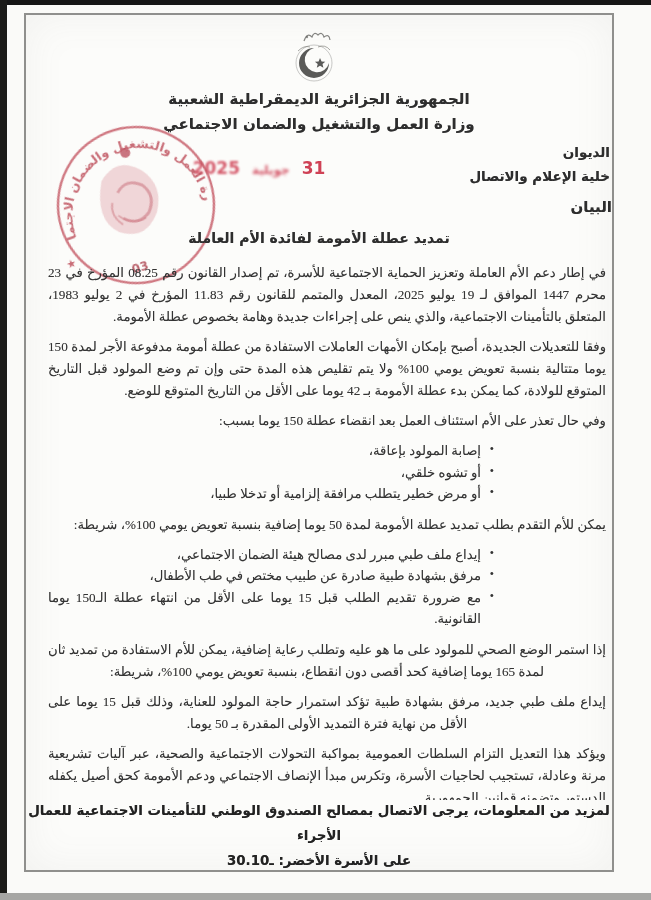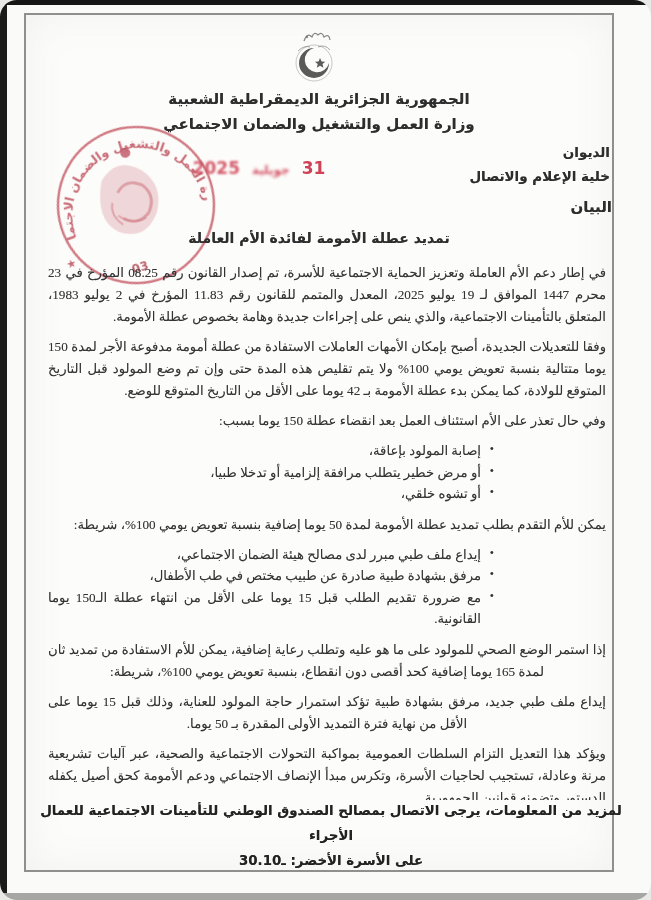--- a/index.html
+++ b/index.html
@@ -1,21 +1,20 @@
 <!DOCTYPE html>
 <html lang="ar" dir="rtl"><head>
 <meta charset="utf-8">
 <style>
   html,body { margin:0; padding:0; background:#e9e9e7; }
   .page {
     position:relative; width:651px; height:900px; margin:0 auto;
     background:#fafaf8; overflow:hidden;
     font-family:"DejaVu Sans", sans-serif;
     color:#333;
-    border-radius:17px;
   }
   .edge-top    { position:absolute; top:0; left:0; width:651px; height:5px; background:#161616; }
   .edge-left   { position:absolute; top:0; left:0; width:7px; height:893px; background:#1b1b19; }
   .edge-bottom { position:absolute; bottom:0; left:0; width:651px; height:7px; background:#a6a6a4; }
 
   .frame {
     position:absolute; left:24px; top:13px; width:586px; height:855px;
     border:2px solid #8f8f8d; background:#fcfcfa;
     box-shadow: inset 0 0 40px rgba(120,120,110,.08);
   }
@@ -66,21 +65,21 @@
     text-shadow:0 0 .4px rgba(50,50,50,.35);
     font-family:Liberation Serif, serif;
   }
   .body p { margin:0 0 8px 0; }
   .body p.center-last { text-align-last:center; }
   .body ul { list-style:none; margin:2px 112px 9px 0; padding:0; }
   .body li { position:relative; padding-right:13px; line-height:21.5px; }
   .body li::before { content:"•"; position:absolute; right:0; top:-1px; font-size:12px; }
 
   .footer {
-    position:absolute; top:783px; left:12px; width:100%; text-align:center;
+    position:absolute; top:783px; left:0; width:100%; text-align:center;
     direction:rtl; font-weight:bold; font-size:13.4px; line-height:25px;
     color:#222; text-shadow:0 0 .5px rgba(30,30,30,.5);
   }
 
   .stamp-ring { font-size:12.5px; font-weight:bold; letter-spacing:2px; fill:#bd4a58; opacity:.85; }
   .stamp-num  { font-size:12px; font-weight:bold; fill:#b04a56; opacity:.9; }
   .stamp-star { font-size:11px; fill:#bd4a58; opacity:.85; }
 </style>
 </head>
 <body>
@@ -134,22 +133,22 @@
 
     <div class="doc-title">البيان</div>
     <div class="doc-subtitle">تمديد عطلة الأمومة لفائدة الأم العاملة</div>
 
     <div class="body">
       <p>في إطار دعم الأم العاملة وتعزيز الحماية الاجتماعية للأسرة، تم إصدار القانون رقم 08.25 المؤرخ في 23 محرم 1447 الموافق لـ 19 يوليو 2025، المعدل والمتمم للقانون رقم 11.83 المؤرخ في 2 يوليو 1983، المتعلق بالتأمينات الاجتماعية، والذي ينص على إجراءات جديدة وهامة بخصوص عطلة الأمومة.</p>
       <p>وفقا للتعديلات الجديدة، أصبح بإمكان الأمهات العاملات الاستفادة من عطلة أمومة مدفوعة الأجر لمدة 150 يوما متتالية بنسبة تعويض يومي 100% ولا يتم تقليص هذه المدة حتى وإن تم وضع المولود قبل التاريخ المتوقع للولادة، كما يمكن بدء عطلة الأمومة بـ 42 يوما على الأقل من التاريخ المتوقع للوضع.</p>
       <p>وفي حال تعذر على الأم استئناف العمل بعد انقضاء عطلة 150 يوما بسبب:</p>
       <ul>
         <li>إصابة المولود بإعاقة،</li>
+        <li>أو تشوه خلقي،</li>
         <li>أو مرض خطير يتطلب مرافقة إلزامية أو تدخلا طبيا،</li>
-        <li>أو تشوه خلقي،</li>
       </ul>
       <p>يمكن للأم التقدم بطلب تمديد عطلة الأمومة لمدة 50 يوما إضافية بنسبة تعويض يومي 100%، شريطة:</p>
       <ul>
         <li>إيداع ملف طبي مبرر لدى مصالح هيئة الضمان الاجتماعي،</li>
         <li>مرفق بشهادة طبية صادرة عن طبيب مختص في طب الأطفال،</li>
         <li>مع ضرورة تقديم الطلب قبل 15 يوما على الأقل من انتهاء عطلة الـ150 يوما القانونية.</li>
       </ul>
       <p class="center-last">إذا استمر الوضع الصحي للمولود على ما هو عليه وتطلب رعاية إضافية، يمكن للأم الاستفادة من تمديد ثان لمدة 165 يوما إضافية كحد أقصى دون انقطاع، بنسبة تعويض يومي 100%، شريطة:</p>
       <p class="center-last">إيداع ملف طبي جديد، مرفق بشهادة طبية تؤكد استمرار حاجة المولود للعناية، وذلك قبل 15 يوما على الأقل من نهاية فترة التمديد الأولى المقدرة بـ 50 يوما.</p>
       <p>ويؤكد هذا التعديل التزام السلطات العمومية بمواكبة التحولات الاجتماعية والصحية، عبر آليات تشريعية مرنة وعادلة، تستجيب لحاجيات الأسرة، وتكرس مبدأ الإنصاف الاجتماعي ودعم الأمومة كحق أصيل يكفله الدستور وتضمنه قوانين الجمهورية.</p>

